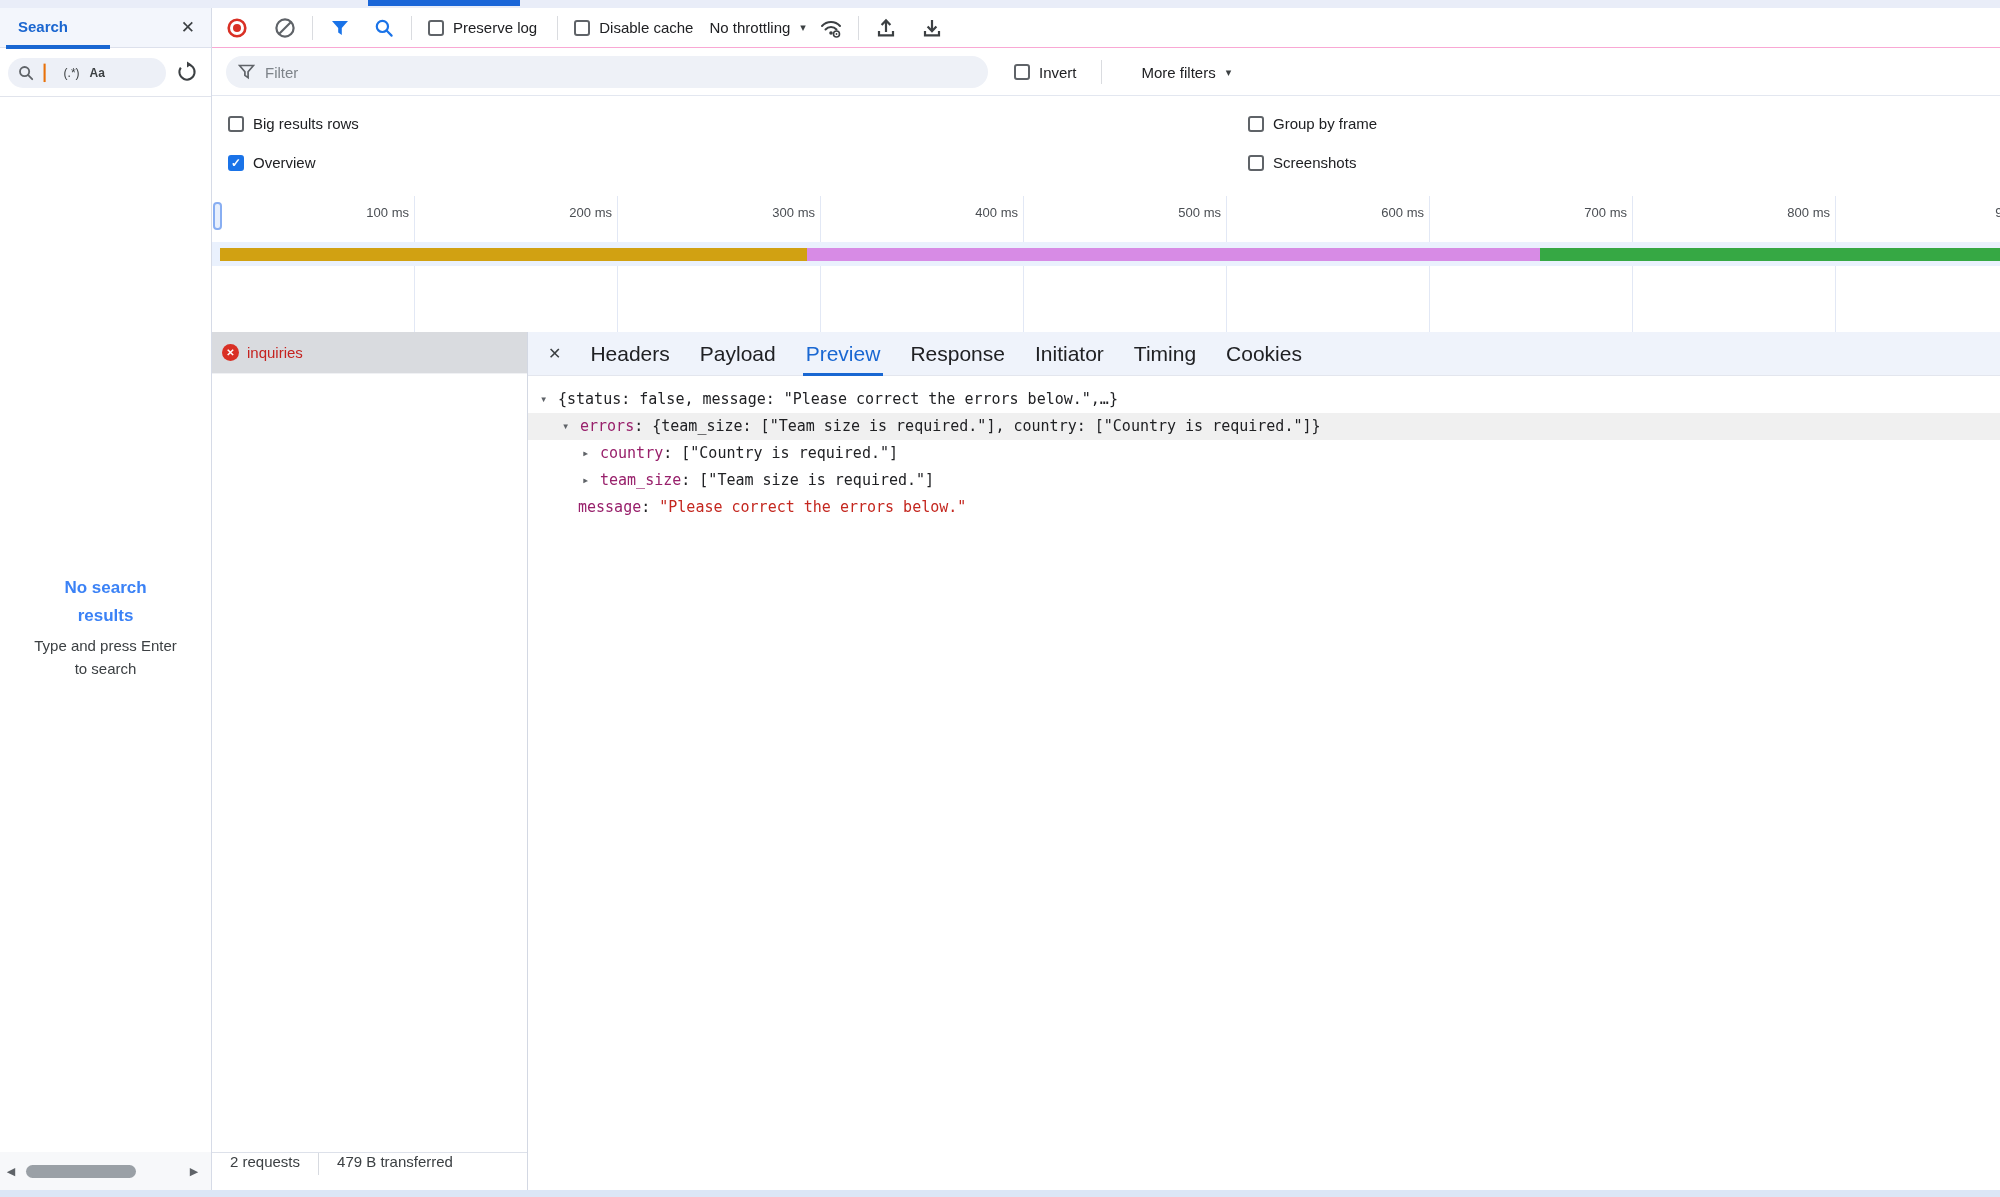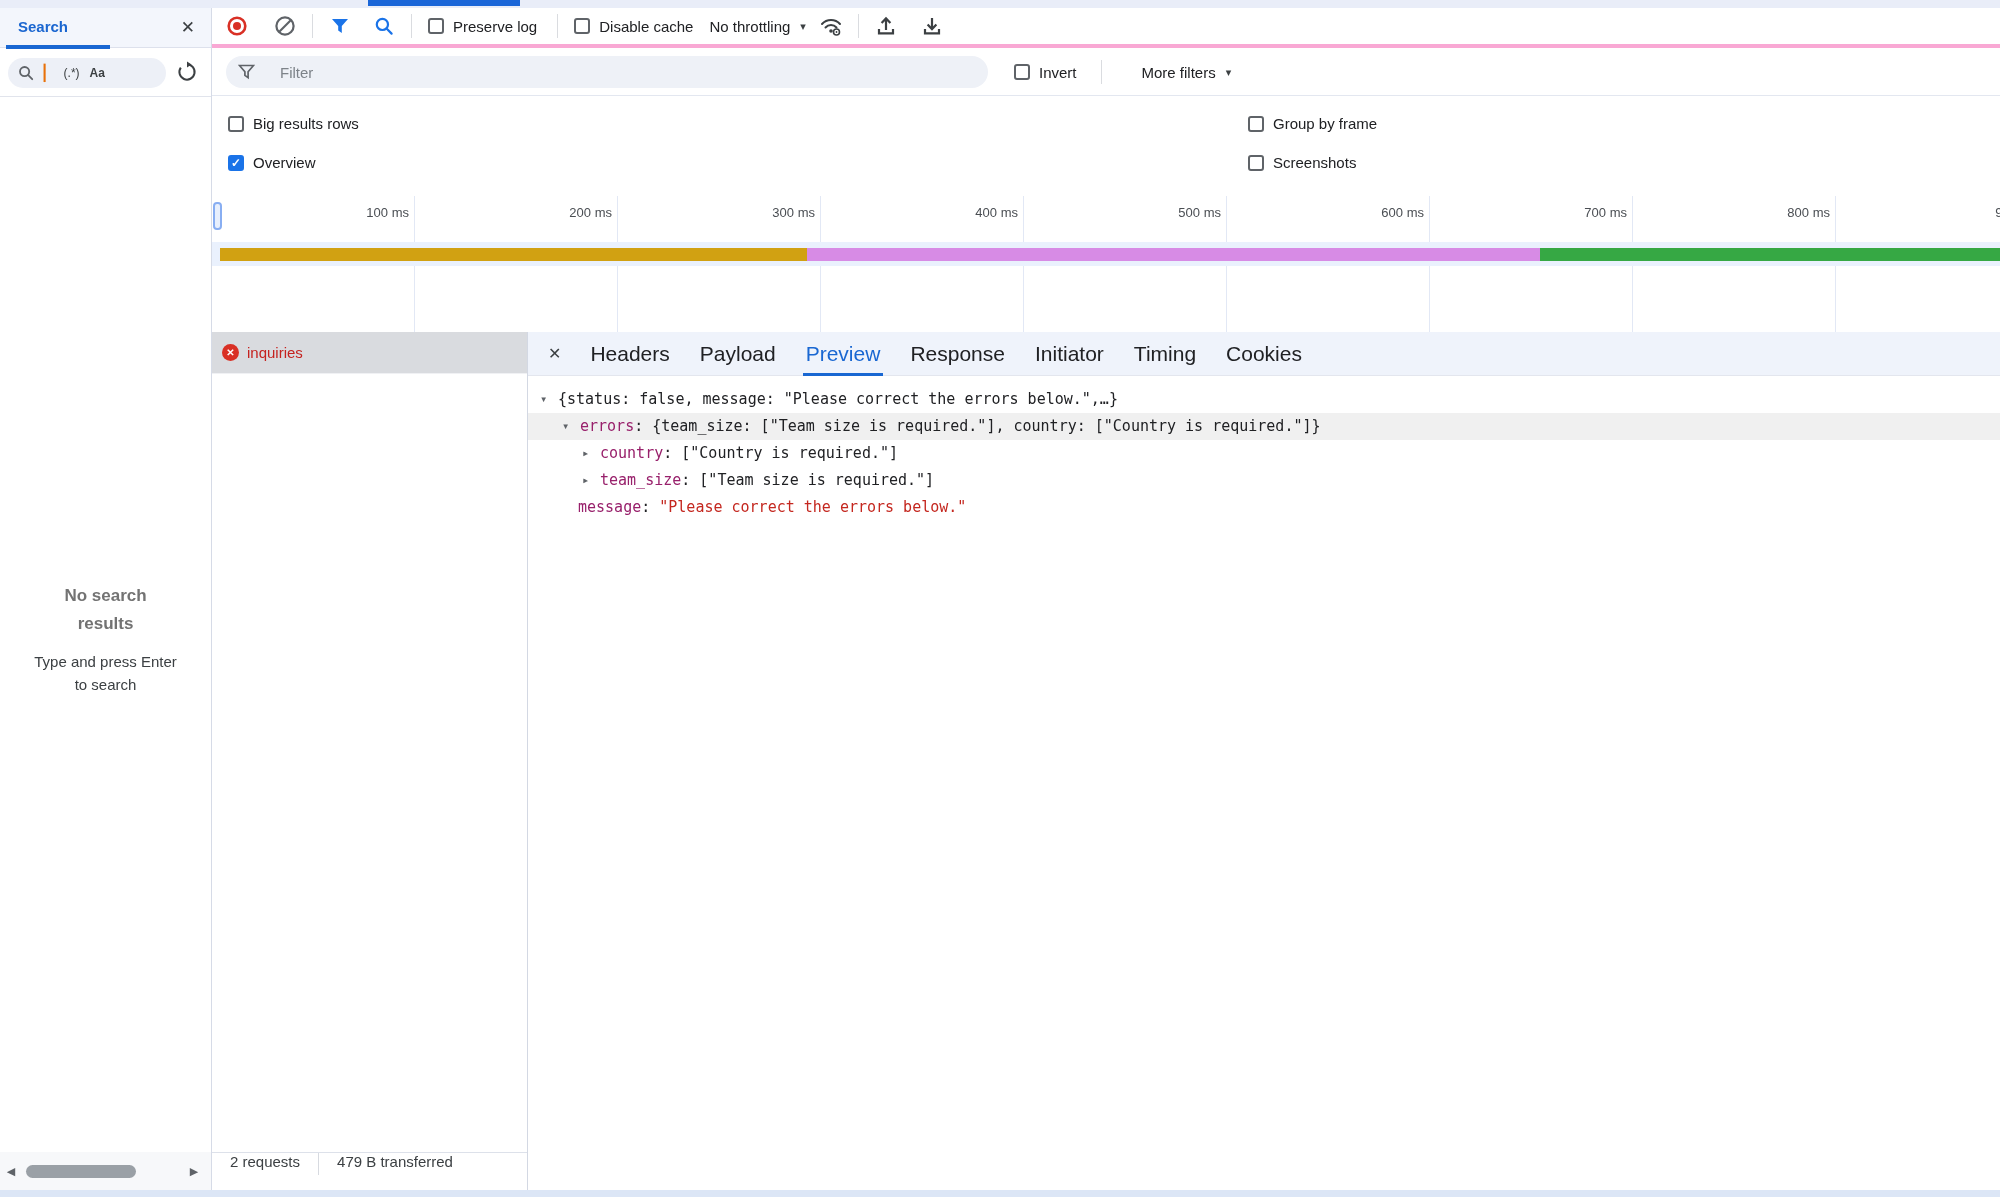--- a/index.html
+++ b/index.html
@@ -21,44 +21,44 @@
   .sb-tab-underline { position:absolute; left:6px; top:37px; width:104px; height:4px; background:#1967d2; }
   .sb-close { position:absolute; right:16px; top:9px; font-size:17px; color:#3c4043; cursor:default; }
   .sb-row2 { position:absolute; left:0; top:41px; width:100%; height:48px; background:#fff; border-bottom:1px solid #e1e4ec; }
   .sb-pill { position:absolute; left:8px; top:9px; width:158px; height:30px; border-radius:15px; background:#edf0f7; display:flex; align-items:center; }
   .sb-pill .mag { margin-left:10px; }
   .sb-cursor { color:#e8710a; font-size:15px; margin-left:10px; font-weight:700; }
   .sb-regex { font-size:12px; color:#3c4043; margin-left:8px; letter-spacing:0px; }
   .sb-case { font-size:12px; color:#3c4043; margin-left:10px; font-weight:700; }
   .sb-refresh { position:absolute; left:176px; top:12px; }
   .sb-empty { position:absolute; left:0; top:562px; width:100%; text-align:center; }
-  .sb-empty-title { font-size:17px; font-weight:700; color:#737373; line-height:1.65; width:130px; margin:12px auto; }
+  .sb-empty-title { font-size:17px; font-weight:700; color:#3b82f6; line-height:1.65; width:130px; margin:4px auto; }
   .sb-empty-hint { font-size:15px; color:#3c4043; line-height:1.55; width:150px; margin:4px auto 0; }
   .sb-scrollrow { position:absolute; left:0; top:1144px; width:100%; height:38px; background:#f7f8fa; display:flex; align-items:center; }
   .sb-arrow { font-size:11px; color:#5f6368; width:22px; text-align:center; }
   .sb-thumb { width:110px; height:13px; border-radius:7px; background:#9aa0a6; margin-left:4px; }
   .sb-arrow.right { margin-left:auto; margin-right:6px; }
 
   
   .net { left:212px; top:8px; width:1788px; height:1182px; background:#fff; }
 
-  .toolbar1 { position:absolute; left:0; top:0; width:100%; height:40px; border-bottom:4px solid #f9a8d4; display:flex; align-items:center; }
+  .toolbar1 { position:absolute; left:0; top:0; width:100%; height:40px; border-bottom:1px solid #f9a8d4; display:flex; align-items:center; }
   .toolbar2 { position:absolute; left:0; top:41px; width:100%; height:47px; border-bottom:1px solid #e3e7f0; display:flex; align-items:center; }
   .tsep { width:1px; height:24px; background:#dadce0; margin:0 10px; }
   .tbtn { display:flex; align-items:center; justify-content:center; width:34px; height:30px; cursor:default; }
   .cb-wrap { display:flex; align-items:center; gap:9px; cursor:default; }
   .cb { width:16px; height:16px; border:2px solid #5f6368; border-radius:3px; background:#fff; flex:0 0 auto;
         display:flex; align-items:center; justify-content:center; font-size:12px; color:transparent; }
   .cb.checked { background:#1a73e8; border-color:#1a73e8; color:#fff; font-weight:700; }
   .lbl { font-size:15px; color:#202124; white-space:nowrap; }
   .caret { font-size:11px; color:#3c4043; margin-left:10px; }
   .throttle { font-size:15px; color:#202124; margin-left:16px; }
 
   .filter-pill { margin-left:14px; width:762px; height:32px; border-radius:16px; background:#eef1f7; display:flex; align-items:center; }
-  .filter-pill .placeholder { font-size:15px; color:#7d8389; margin-left:25px; }
+  .filter-pill .placeholder { font-size:15px; color:#7d8389; margin-left:10px; }
   .chip { height:30px; border-radius:15px; display:flex; align-items:center; padding:0 14px; font-size:14px; font-weight:700; color:#202124;
           border:1.5px solid #8f949b; background:#fff; white-space:nowrap; cursor:default; }
   .chip.active { border:none; background:#cfe1fc; color:#153a7e; padding:0 15px; }
   .chips { display:flex; align-items:center; gap:10px; margin-left:12px; }
 
   .optrows { position:absolute; left:0; top:89px; width:100%; height:99px; }
   .opt { position:absolute; }
 
   
   .overview { position:absolute; left:0; top:188px; width:1788px; height:144px; overflow:hidden; background:#fff; }

